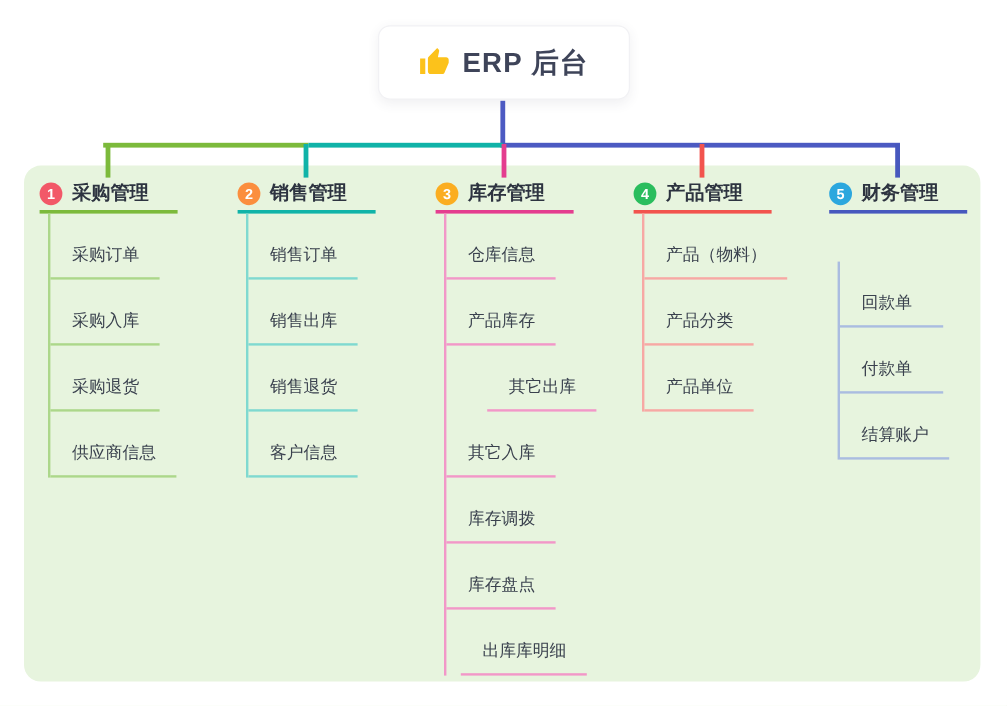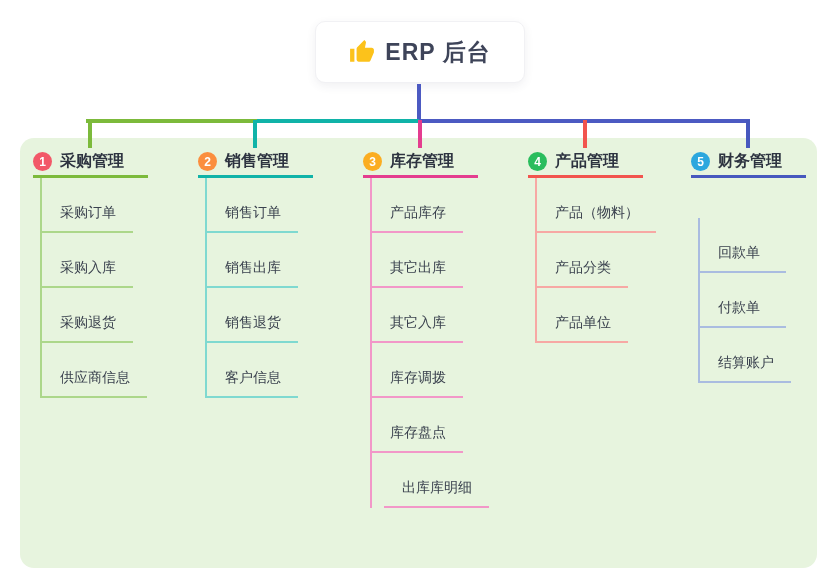--- a/index.html
+++ b/index.html
@@ -115,24 +115,27 @@
           </li>
         </ul>
   </div>
       <div class="branch" style="left: 343px;">
     <div class="branch-drop" style="background: rgb(228, 61, 143);"></div>
     <div class="branch-title" style="border-bottom-color: rgb(228, 61, 143);">
       <span class="badge" style="background: rgb(251, 173, 33);">3</span>
       <span class="branch-label">库存管理</span>
     </div>
     <ul class="children" style="border-left-color: rgb(242, 151, 200);">
+          <li style="border-bottom-color: rgb(242, 151, 200);">
+            <span>仓库信息</span>
+          </li>
           <li style="border-bottom-color: rgb(242, 151, 200); justify-content: center;">
             <span>产品库存</span>
           </li>
-          <li style="border-bottom-color: rgb(242, 151, 200);">
+          <li style="border-bottom-color: rgb(242, 151, 200); margin-left: 34px;">
             <span>其它出库</span>
           </li>
           <li style="border-bottom-color: rgb(242, 151, 200);">
             <span>其它入库</span>
           </li>
           <li style="border-bottom-color: rgb(242, 151, 200);">
             <span>库存调拨</span>
           </li>
           <li style="border-bottom-color: rgb(242, 151, 200);">
             <span>库存盘点</span>

